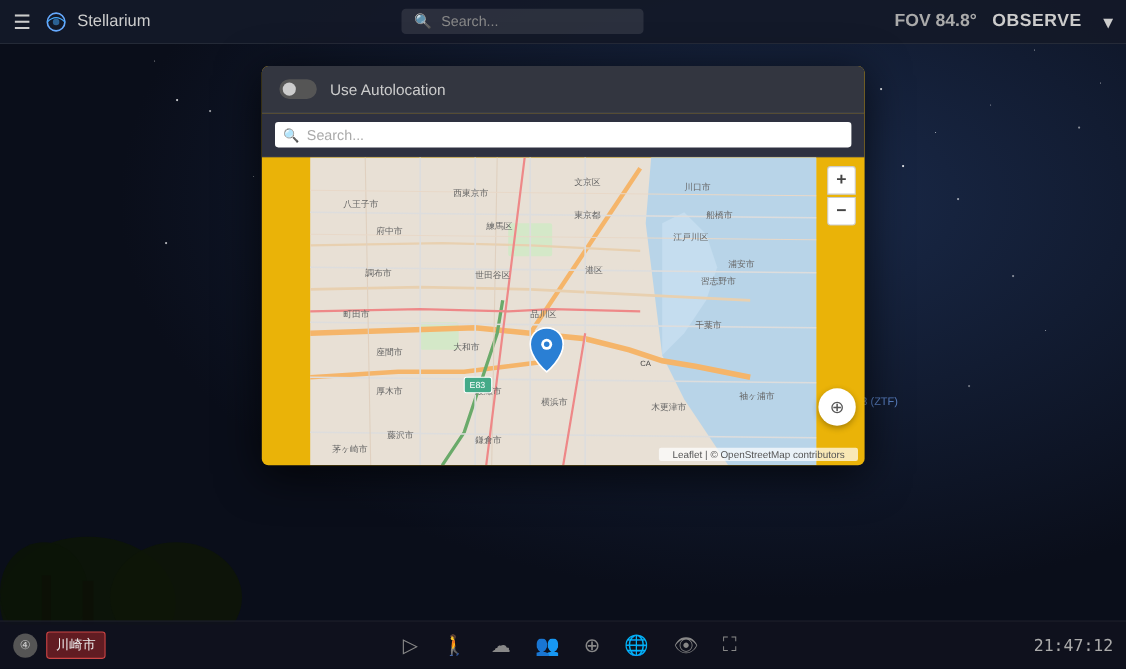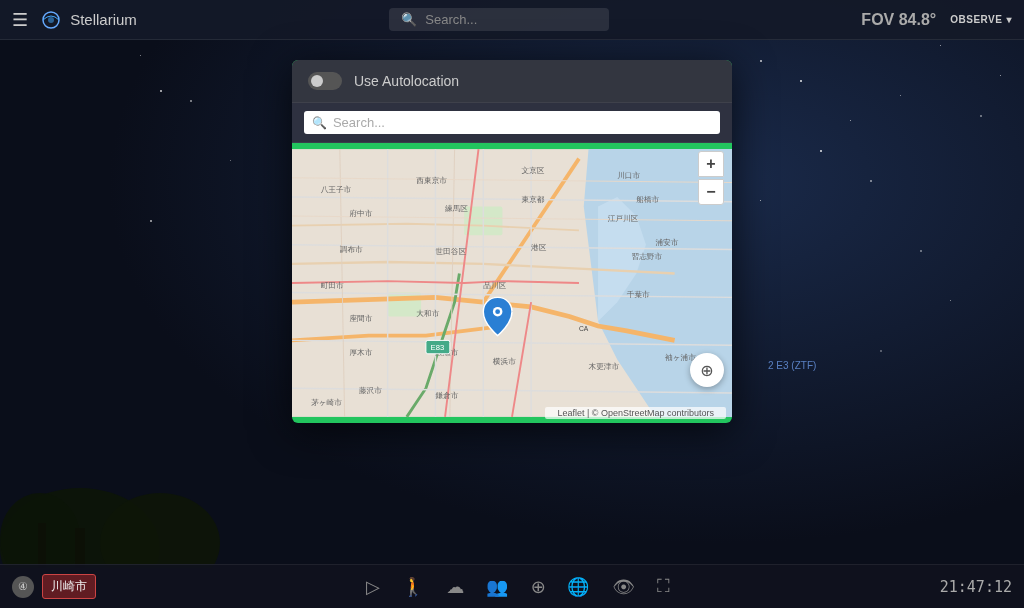--- a/index.html
+++ b/index.html
@@ -110,23 +110,23 @@
       gap: 14px;
     }
     .fov-label {
       color: #aaa;
       font-size: 16px;
       font-weight: bold;
     }
     .observe-btn {
       display: flex;
       align-items: center;
-      gap: 4px;
+      gap: 20px;
       color: #ccc;
-      font-size: 10px;
+      font-size: 16px;
       font-weight: 600;
       cursor: pointer;
       letter-spacing: 0.5px;
     }
 
     
     .bottombar {
       position: absolute;
       bottom: 0;
       left: 0;
@@ -186,23 +186,23 @@
     .modal-overlay {
       position: absolute;
       inset: 0;
       z-index: 200;
       display: flex;
       align-items: flex-start;
       justify-content: center;
       padding-top: 60px;
     }
     .modal {
-      background: #22c55e;
+      background: #eab308;
       border-radius: 6px;
-      width: 440px;
+      width: 548px;
       overflow: hidden;
       box-shadow: 0 8px 40px rgba(0,0,0,0.7);
     }
 
     
     .modal-header {
       background: #333640;
       padding: 12px 16px;
       display: flex;
       align-items: center;

